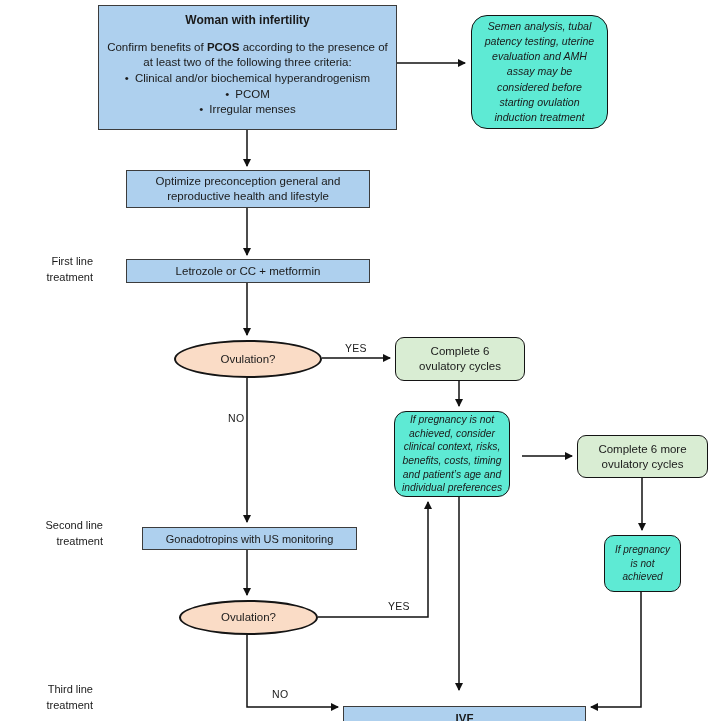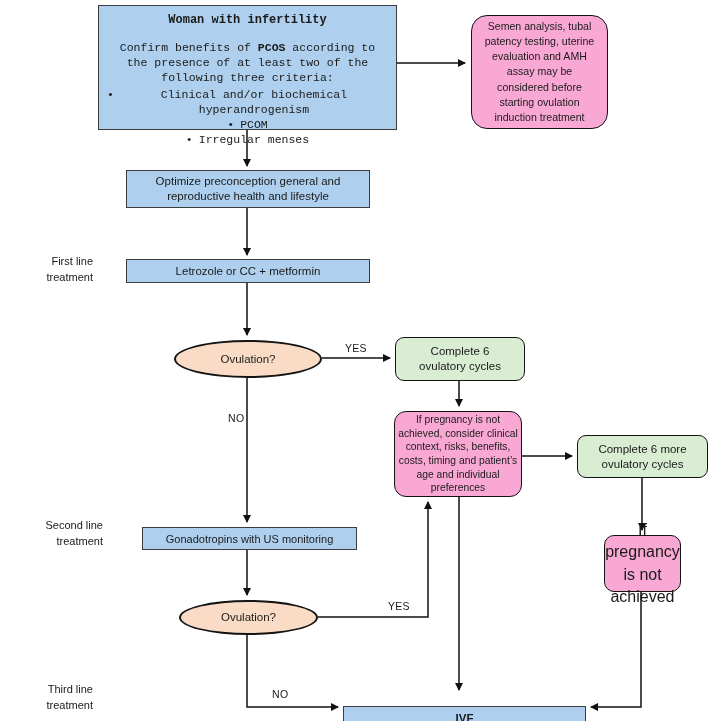--- a/index.html
+++ b/index.html
@@ -3,29 +3,29 @@
 <meta charset="utf-8">
 <style>
   html,body{margin:0;padding:0;background:#fff;}
   #stage{
     position:relative;width:709px;height:721px;background:#ffffff;
     font-family:"Liberation Sans",sans-serif;color:#1a1a1a;overflow:hidden;
   }
   .node{position:absolute;box-sizing:border-box;display:flex;align-items:center;justify-content:center;text-align:center;}
   .blue{background:#aed0ee;border:1.5px solid #3c3c3c;}
   .green{background:#d9edd3;border:1.6px solid #141414;border-radius:9px;}
-  .white-round{background:#f9a8d4;border:1.6px solid #141414;}
+  .white-round{background:#5eead4;border:1.6px solid #141414;font-style:italic;}
   .ellipse{background:#fadcc6;border:2px solid #141414;border-radius:50%;}
   .stage-label{position:absolute;font-size:11px;line-height:1.45;text-align:right;}
   .edge-label{position:absolute;font-size:10.5px;letter-spacing:.3px;text-align:right;}
   .fs11{font-size:11.5px;line-height:1.3;}
   svg.wires{position:absolute;left:0;top:0;pointer-events:none;}
   .wire{stroke:#111;stroke-width:1.5;fill:none;}
   
-  #top-box{flex-direction:column;justify-content:flex-start;padding:7px 8px 12px 8px;font-family:Liberation Mono, monospace;}
+  #top-box{flex-direction:column;justify-content:flex-start;padding:7px 8px 12px 8px;}
   #top-box .t{font-weight:bold;font-size:12px;margin-bottom:13px;}
   #top-box .b{font-size:11.5px;line-height:1.32;}
   #top-box .bullets{font-size:11.5px;line-height:1.32;margin-top:1px;}
   #top-box .bullet-row{display:flex;justify-content:center;gap:6px;}
 </style>
 </head>
 <body>
 
 <div id="stage">
 
@@ -77,25 +77,25 @@
   <div class="stage-label" style="left:8px;top:682px;width:85px;">Third line treatment</div>
 
   <div class="node blue fs11" style="left:126px;top:170px;width:244px;height:38px;padding:2px 14px;">Optimize preconception general and reproductive health and lifestyle</div>
 
   <div class="node blue fs11" style="left:126px;top:259px;width:244px;height:24px;">Letrozole or CC + metformin</div>
 
   <div class="node ellipse fs11" style="left:174px;top:340px;width:148px;height:38px;">Ovulation?</div>
 
   <div class="node green fs11" style="left:395px;top:337px;width:130px;height:44px;padding:2px 16px;">Complete 6 ovulatory cycles</div>
 
-  <div class="node white-round" style="left:394px;top:411px;width:128px;height:86px;border-radius:12px;font-size:10.3px;line-height:1.32;padding:4px 3px;">If pregnancy is not achieved, consider clinical context, risks, benefits, costs, timing and patient’s age and individual preferences</div>
+  <div class="node white-round" style="left:394px;top:411px;width:116px;height:86px;border-radius:12px;font-size:10.3px;line-height:1.32;padding:4px 3px;">If pregnancy is not achieved, consider clinical context, risks, benefits, costs, timing and patient’s age and individual preferences</div>
 
   <div class="node green fs11" style="left:577px;top:435px;width:131px;height:43px;padding:2px 10px;">Complete 6 more ovulatory cycles</div>
 
-  <div class="node white-round" style="left:604px;top:535px;width:77px;height:57px;border-radius:10px;font-size:16px;line-height:1.38;padding:3px 6px;">If pregnancy is not achieved</div>
+  <div class="node white-round" style="left:604px;top:535px;width:77px;height:57px;border-radius:10px;font-size:10px;line-height:1.38;padding:3px 6px;">If pregnancy is not achieved</div>
 
   <div class="node blue" style="left:142px;top:527px;width:215px;height:23px;font-size:11px;">Gonadotropins with US monitoring</div>
 
   <div class="node ellipse fs11" style="left:179px;top:600px;width:139px;height:35px;">Ovulation?</div>
 
   <div class="node blue" style="left:343px;top:695px;width:243px;height:23px;font-size:11.5px;font-weight:700;margin-top:11px;">IVF</div>
 
   <div class="edge-label" style="left:345px;top:342px;">YES</div>
   <div class="edge-label" style="left:228px;top:412px;">NO</div>
   <div class="edge-label" style="left:388px;top:600px;">YES</div>

